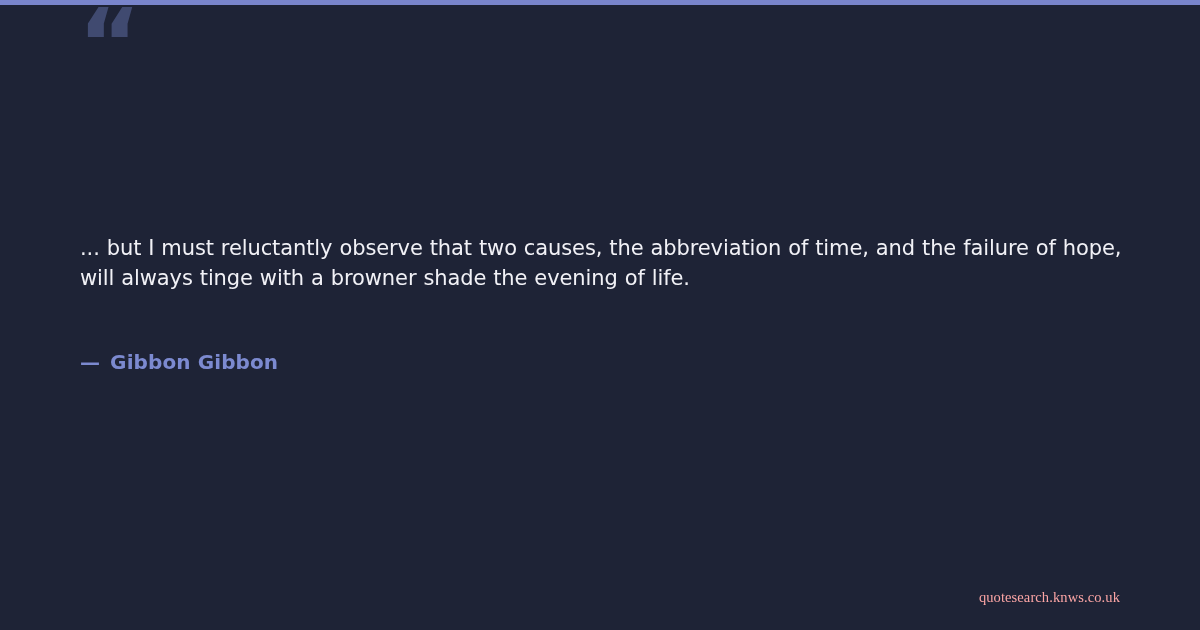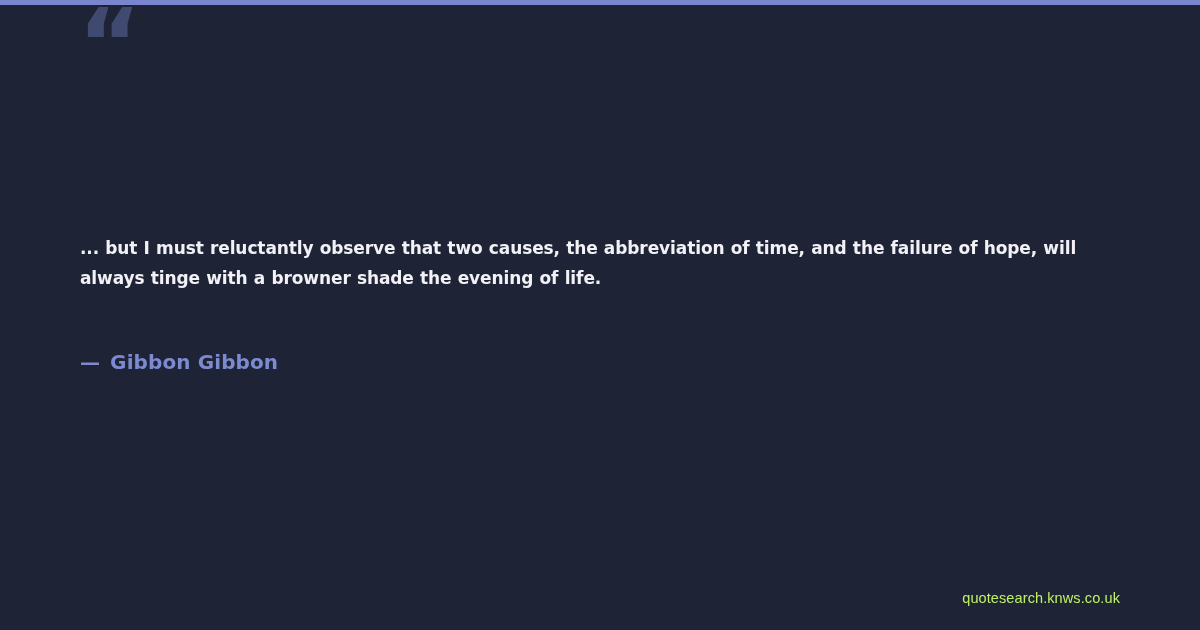--- a/index.html
+++ b/index.html
@@ -53,22 +53,22 @@
   .quote-body {
     position: absolute;
     left: 80px;
     top: 233px;
     width: 1044px;
   }
 
   .quote-text {
     margin: 0;
     font-family: "DejaVu Sans", "Liberation Sans", sans-serif;
-    font-size: 17px;
-    font-weight: 700;
+    font-size: 21px;
+    font-weight: 400;
     line-height: 30px;
     color: #f1f1f6;
     letter-spacing: -0.1px;
     word-spacing: 0.4px;
   }
 
   
   .attribution {
     position: absolute;
     left: 80px;
@@ -85,24 +85,24 @@
 
   .attribution-dash {
     font-weight: 700;
   }
 
   
   .watermark {
     position: absolute;
     right: 80px;
     bottom: 24px;
-    font-family: Liberation Sans, sans-serif;
+    font-family: Liberation Serif, serif;
     font-size: 14.5px;
     font-weight: 400;
-    color: #bef264;
+    color: #fca5a5;
     letter-spacing: 0.1px;
   }
 </style>
 </head>
 <body>
 
 <div class="quote-card">
 
   <div class="accent-bar"></div>
 

